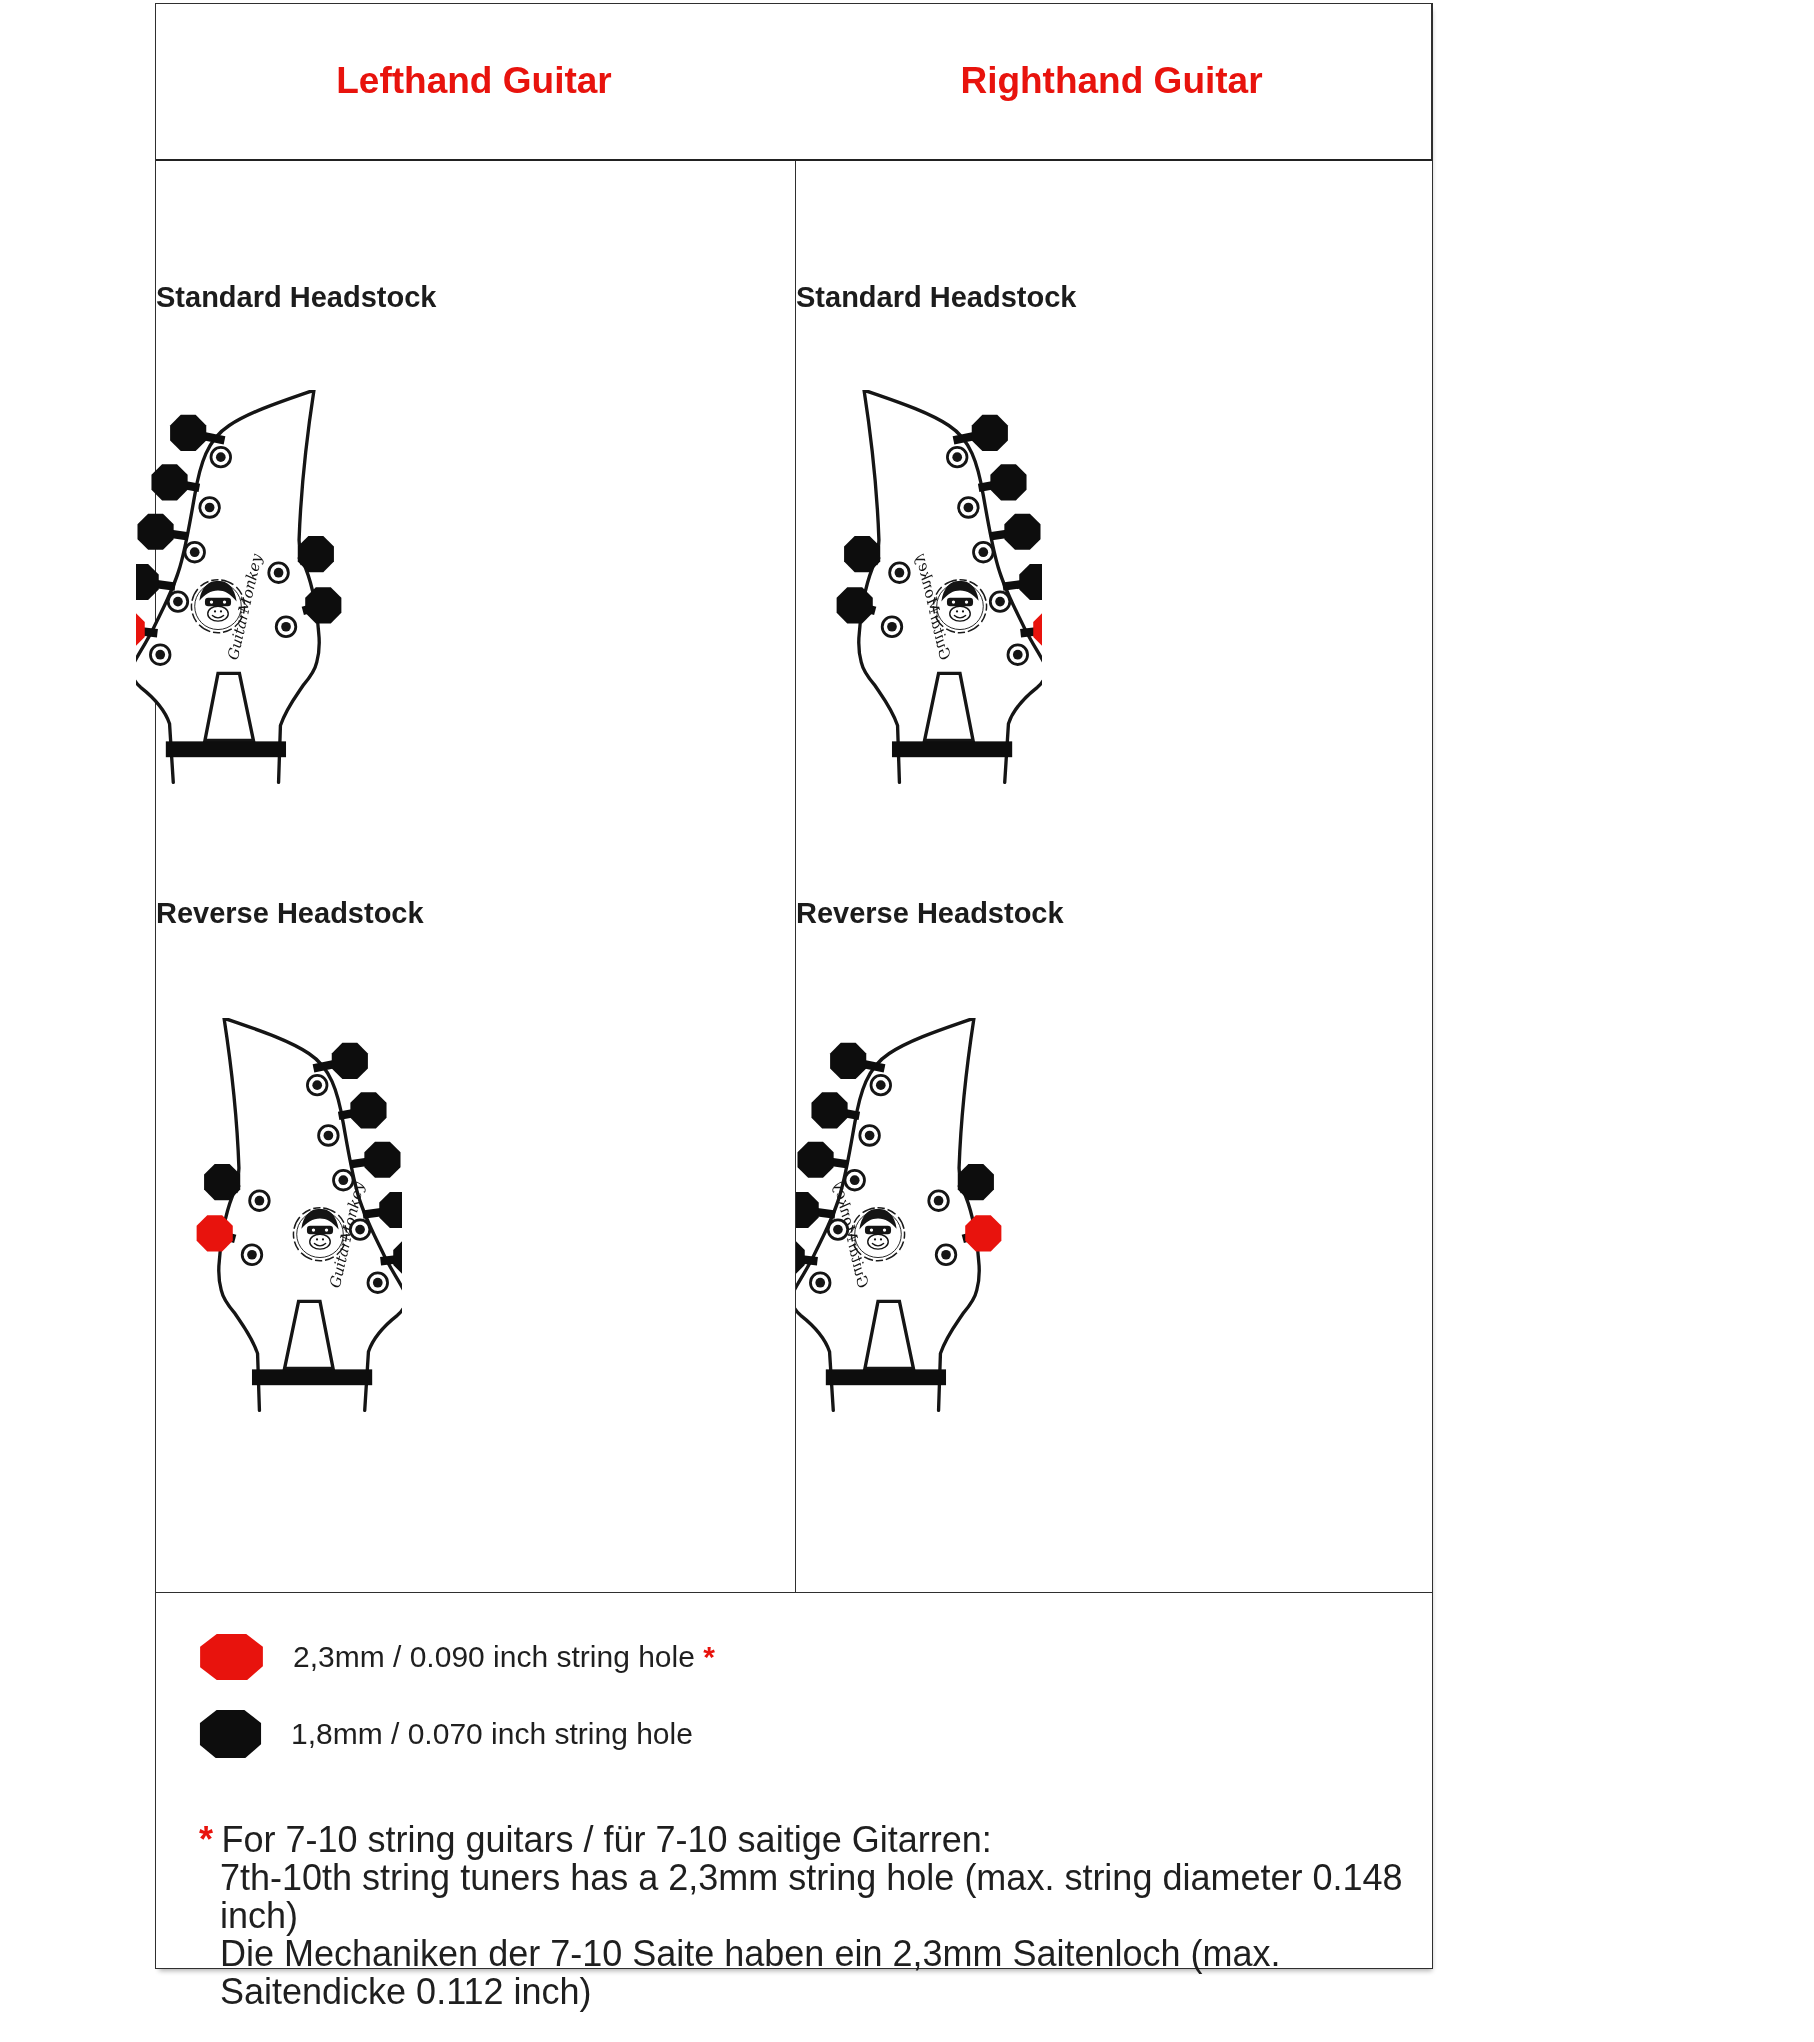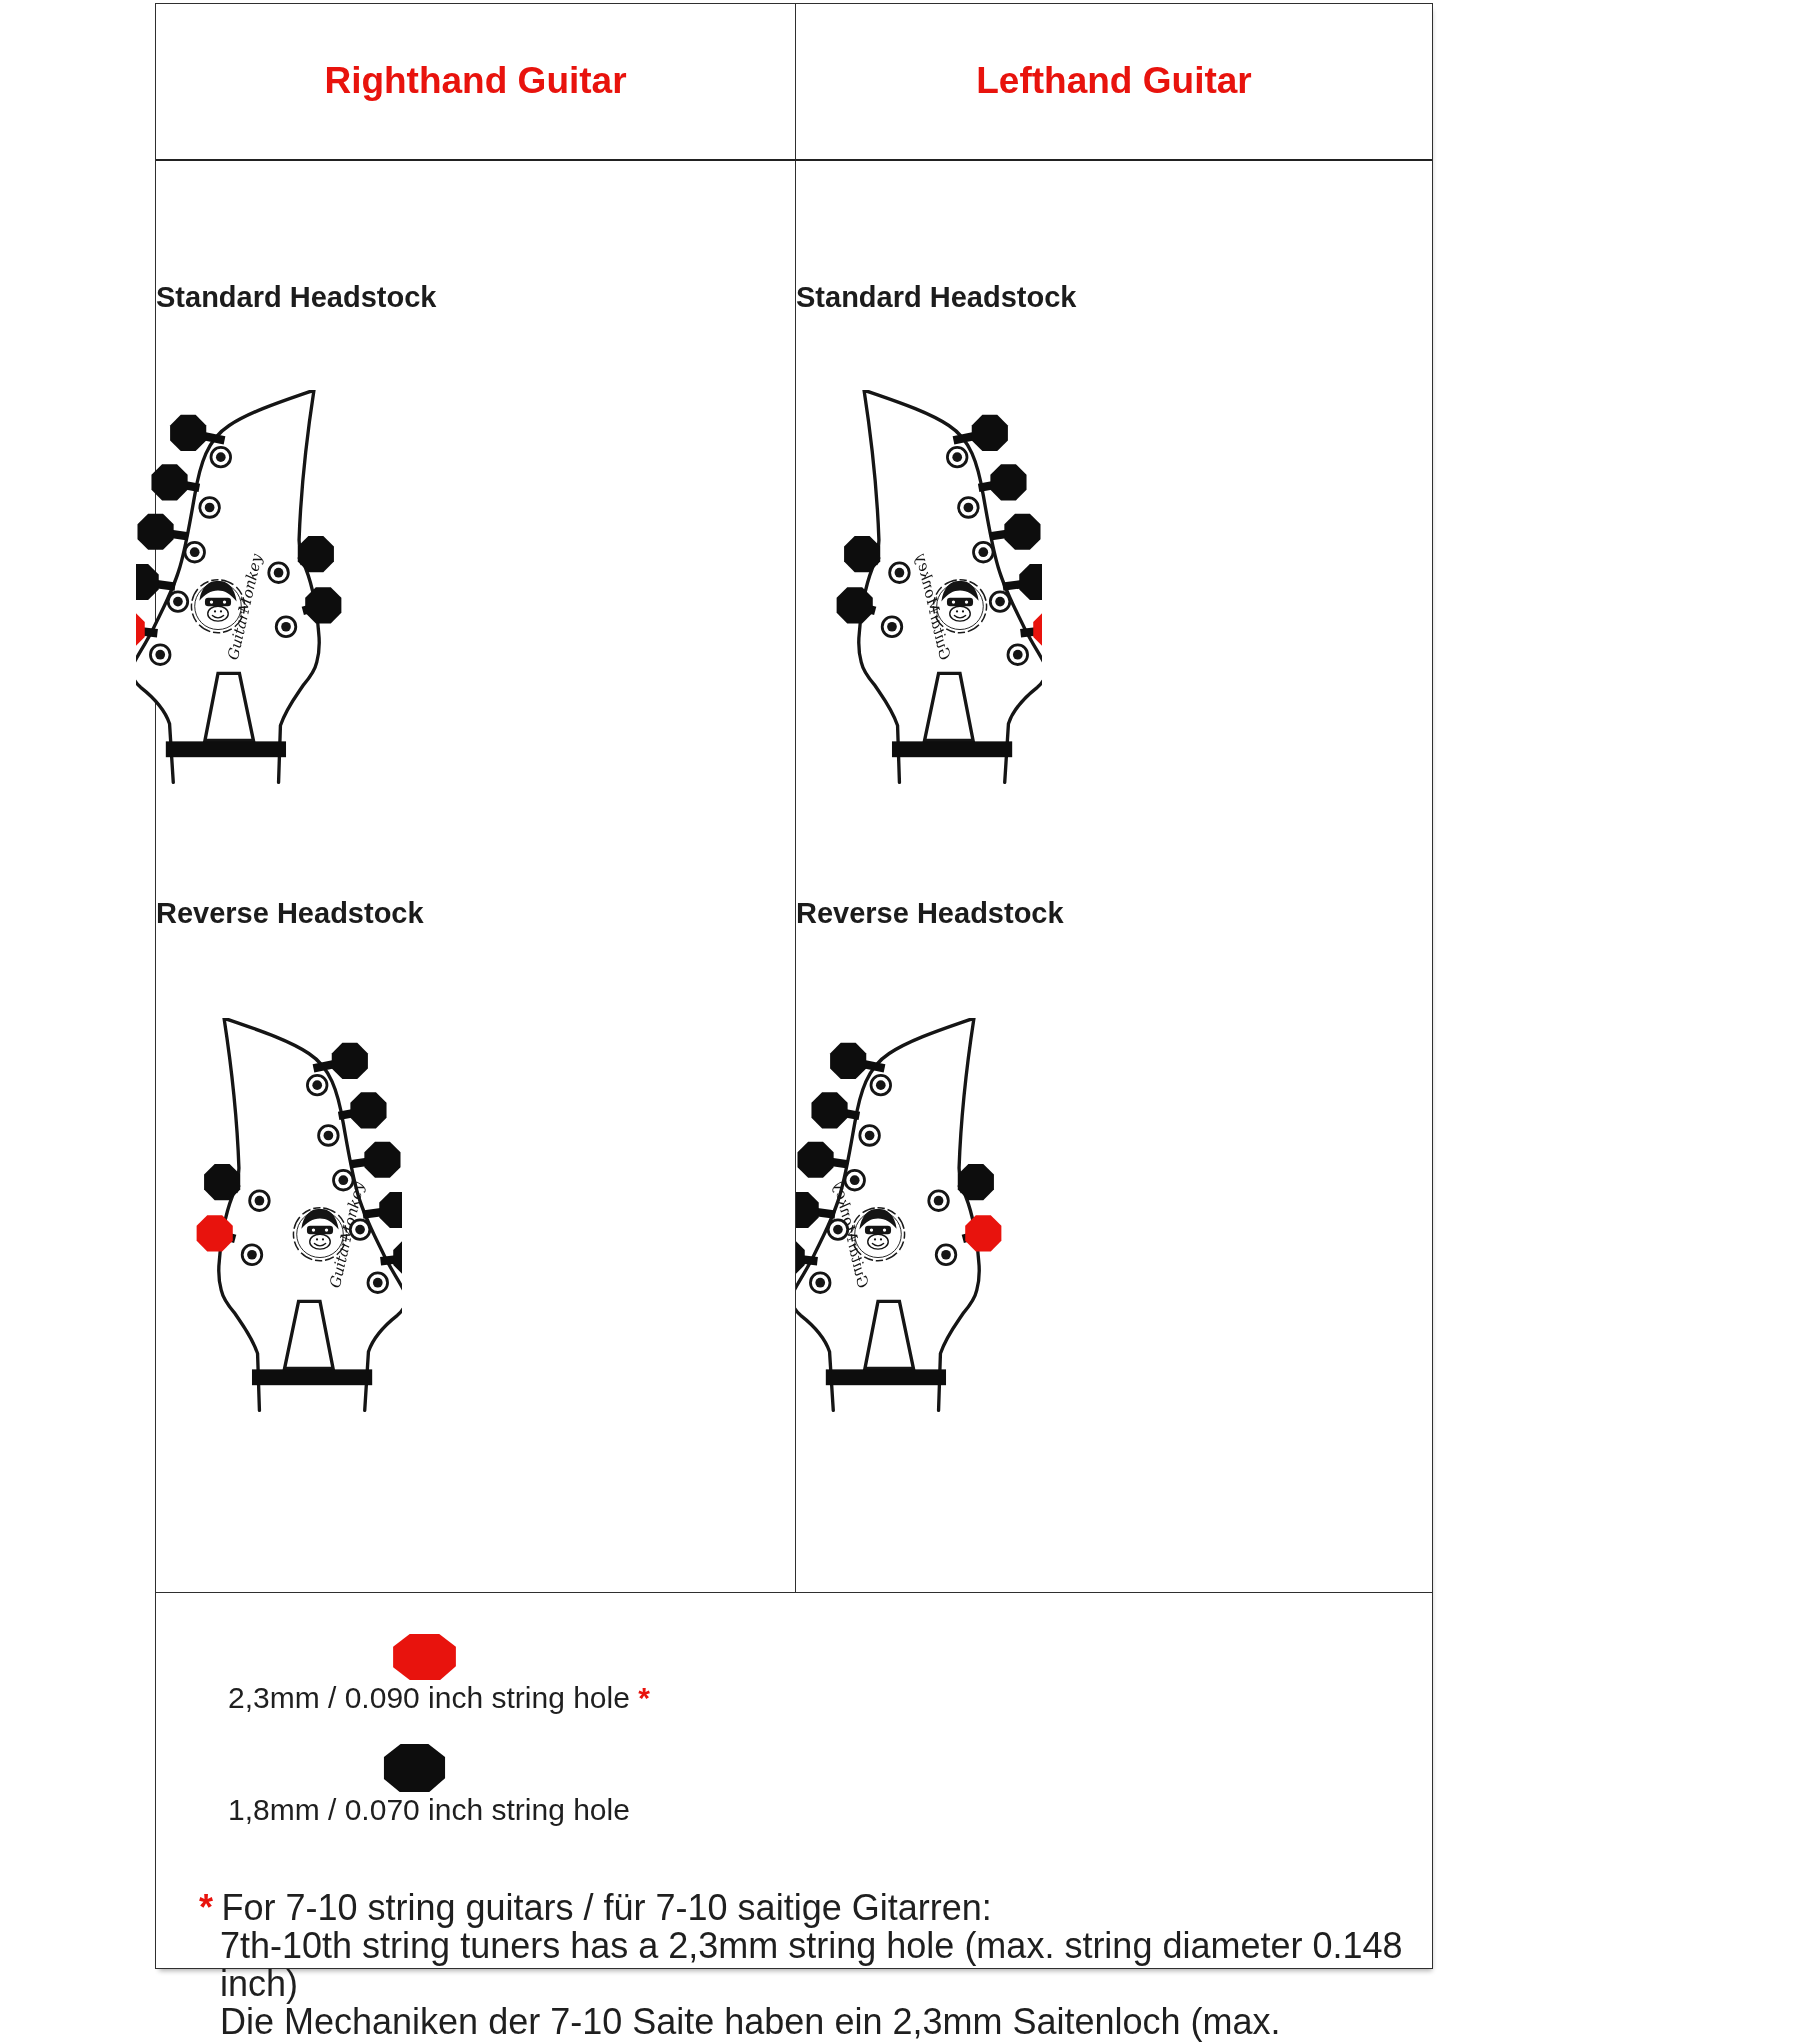--- a/index.html
+++ b/index.html
@@ -34,21 +34,21 @@
   svg.hs.second-img { margin-top:88px; }
   svg.hs.flip { transform:scaleX(-1); }
   .shift-left { position:relative; left:-19.6px; }
 
   .red-l5 { --c-l5: var(--accent-red,#e8130d); }
   .red-r2 { --c-r2: var(--accent-red,#e8130d); }
   .rev    { --logoflip:-1; }
 
   
   .legend-row { flex:1 1 auto; display:flex; flex-direction:column; align-items:flex-start; }
-  .legend-item { display:flex; align-items:center; margin-left:43px;flex-direction:column; }
+  .legend-item { display:flex; align-items:center; margin-left:43px; }
   .legend-item.item-red   { margin-top:40px; }
   .legend-item.item-black { margin-top:28px; }
   .legend-icon { flex:0 0 auto; display:block; }
   .legend-text { margin-left:29px; font-size:30px; color:#1f1f1f; white-space:nowrap; }
   .legend-ast  { color:var(--accent-red,#e8130d); font-weight:bold; }
 
   .footnote { margin-top:62px; font-size:36px; line-height:38px; color:#1f1f1f; }
   .fn-line1 { margin-left:43px; }
   .fn-line  { margin-left:64px; }
   .fn-marker { color:var(--accent-red,#e8130d); font-weight:bold; margin-right:8.4px; }
@@ -137,25 +137,25 @@
         <polygon points="253.6,259 265,247.6 281,247.6 292.4,259 292.4,275 281,286.4 265,286.4 253.6,275" style="fill:var(--c-r2, var(--hole-black,#0d0d0d))"></polygon>
       </g>
     </symbol>
   </defs>
 </svg>
 
 <div class="page">
   <div class="frame">
 
     <div class="header-row">
+      <div class="header-cell second">
+        <span class="col-title">Lefthand Guitar</span>
+      </div>
       <div class="header-cell first">
         <span class="col-title">Righthand Guitar</span>
-      </div>
-      <div class="header-cell second">
-        <span class="col-title">Lefthand Guitar</span>
       </div>
     </div>
 
     <div class="main-row">
 
       <div class="main-cell first">
         <div class="section-label label-standard">Standard Headstock</div>
         <svg class="hs red-l5 shift-left" width="246" height="412" viewBox="36 18 264 442">
             <use href="#headstock" xlink:href="#headstock"></use>
           </svg>

